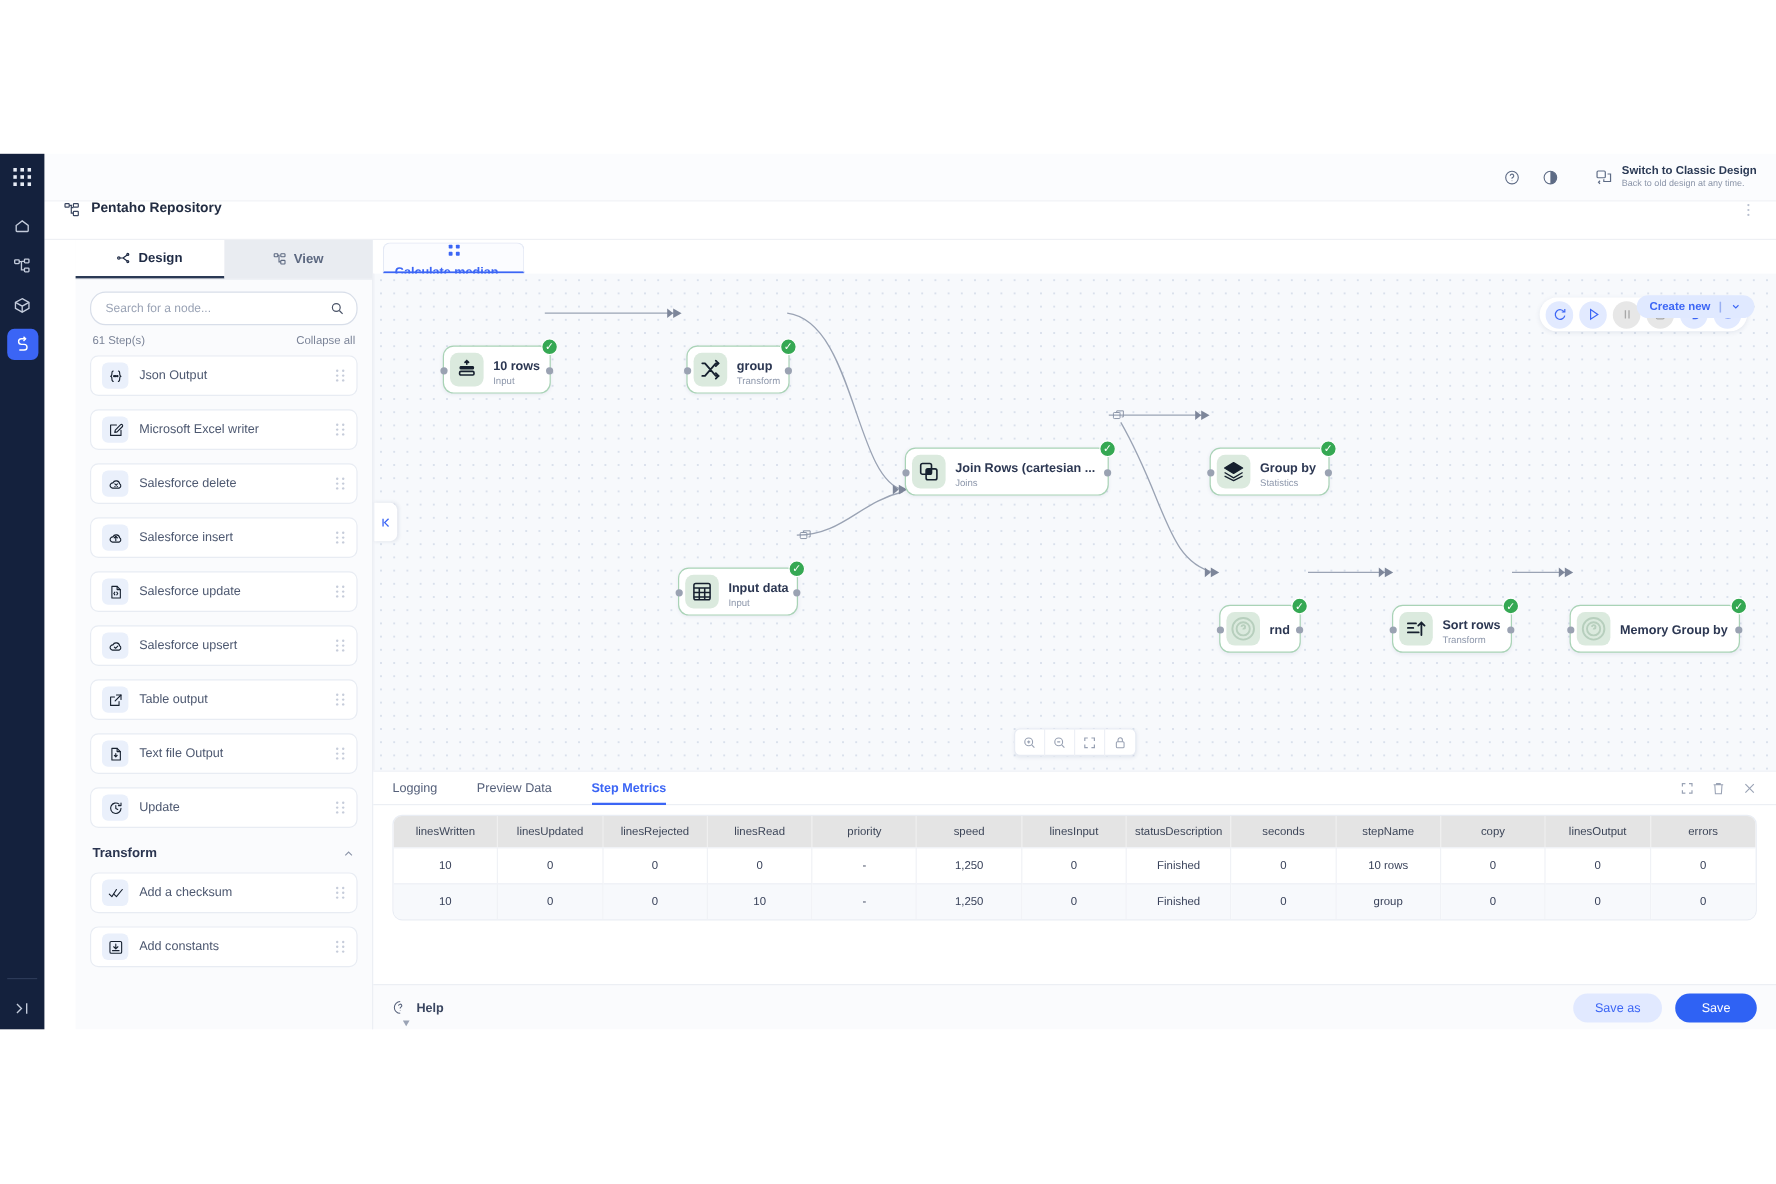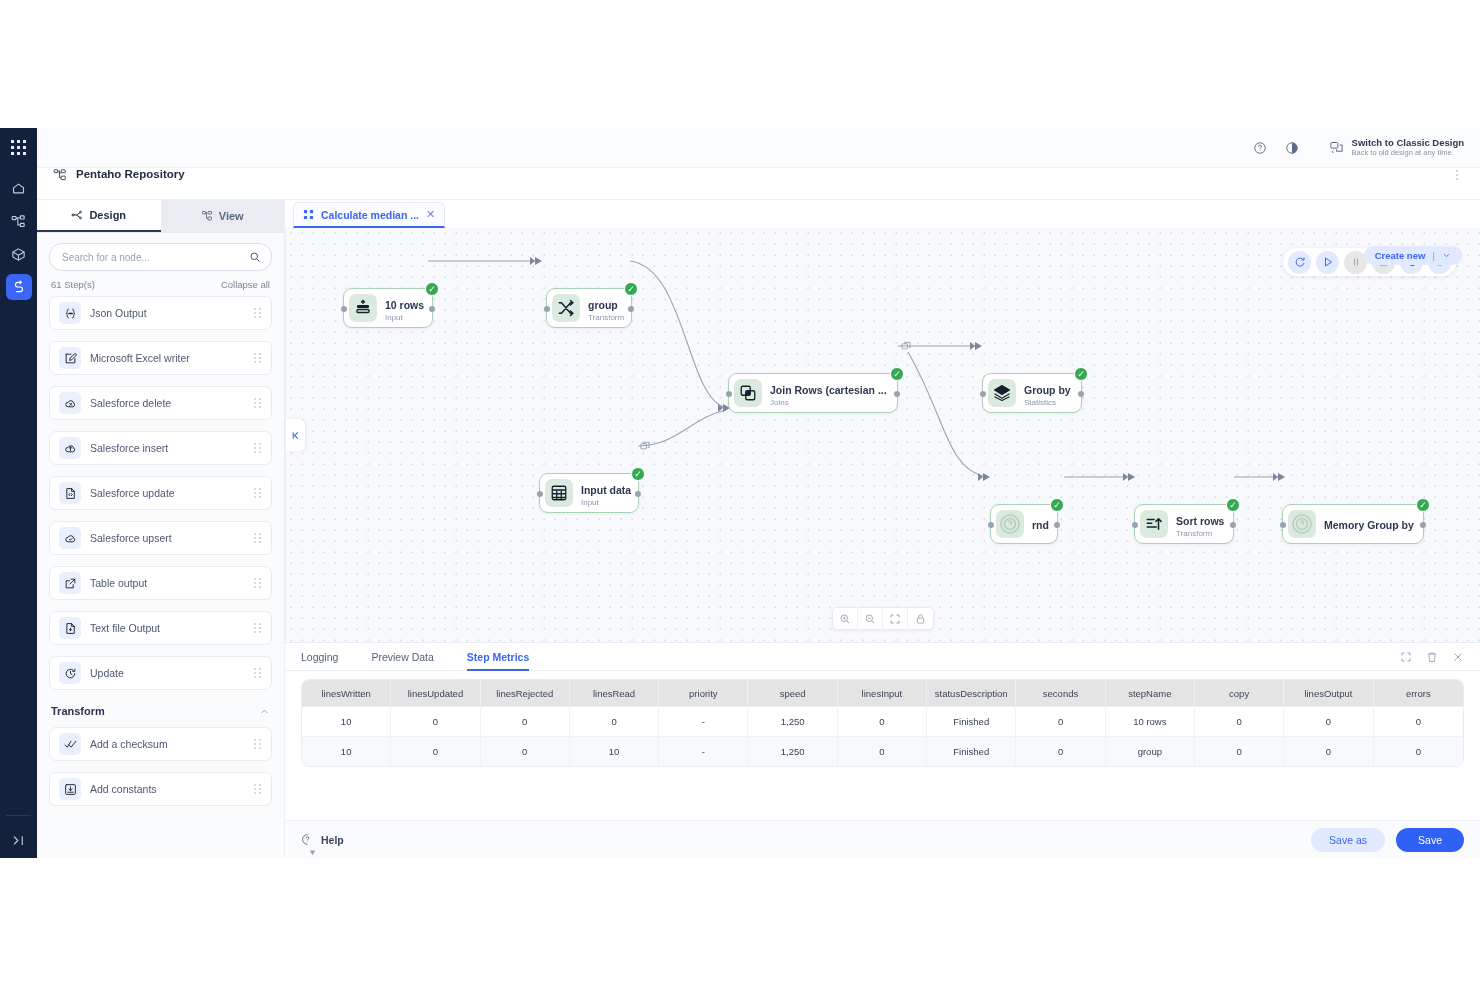--- a/index.html
+++ b/index.html
@@ -56,21 +56,21 @@
 
   
   .repobar {
     height: 32px; background: #ffffff; border-bottom: 1px solid #eef0f4;
     display:flex; align-items:flex-start; padding: 0 16px; gap: 9px;
   }
   .repobar .title { font-size: 11.5px; font-weight: bold; color: #222c42; }
   .repobar .kebab { margin-left:auto; color:#b9c0cf; display:flex; }
 
   
-  .body { flex: 1 1 auto; display:flex; min-height: 0; }
+  .body { flex: 1 1 auto; display:flex; min-height: 0; padding-left: 26px; }
 
   
   .lpanel {
     width: 248px; flex: 0 0 248px; background: #fafbfd;
     border-right: 1px solid #eceff4;
     display: flex; flex-direction: column; min-height:0;
     position: relative;
   }
   .ltabs { display:flex; height: 33px; border-bottom: 1px solid #e6eaf1; }
   .ltab {
@@ -119,21 +119,21 @@
   }
 
   
   .ccol { flex:1 1 auto; display:flex; flex-direction:column; min-width:0; background:#fff; }
 
   .tabbar { height: 28px; background:#ffffff; display:flex; align-items:flex-end;
             padding-left: 8px; position:relative; }
   .ftab {
     height: 26px; background:#fbfcff; border:1px solid #e4e9f5; border-bottom:2px solid #3b65f5;
     border-radius: 6px 6px 0 0; display:flex; align-items:center; gap:7px;
-    padding: 0 9px; font-size: 10.5px; color:#3b65f5; font-weight: bold;
+    padding: 0 9px; font-size: 10.5px; color:#3b65f5; font-weight: bold; flex-direction: column;
   }
   .ftab .x { color:#6b84e8; font-size: 11px; font-weight: normal; }
 
   .canvasarea {
     flex: 1 1 auto; position:relative; min-height:0;
     background-color: #f7f9fc;
     background-image: radial-gradient(#d9e0ec 1px, transparent 1px);
     background-size: 11px 11px;
     border-left: 1px solid #eef0f5;
   }

